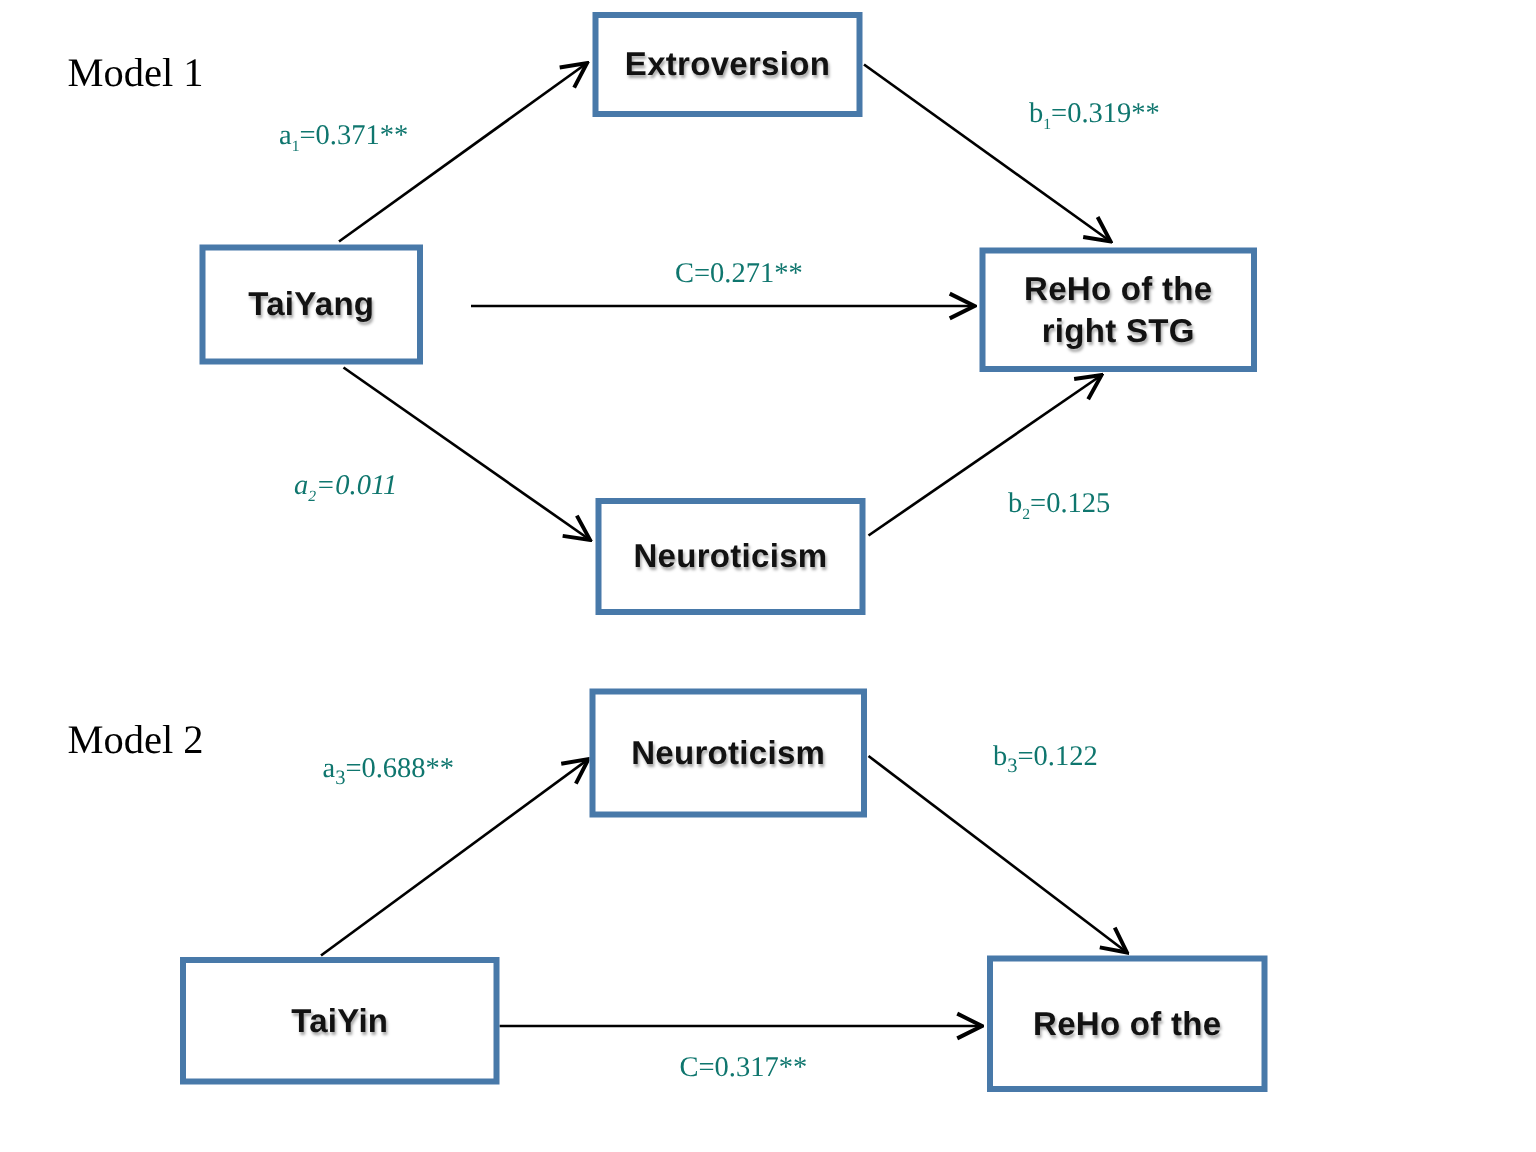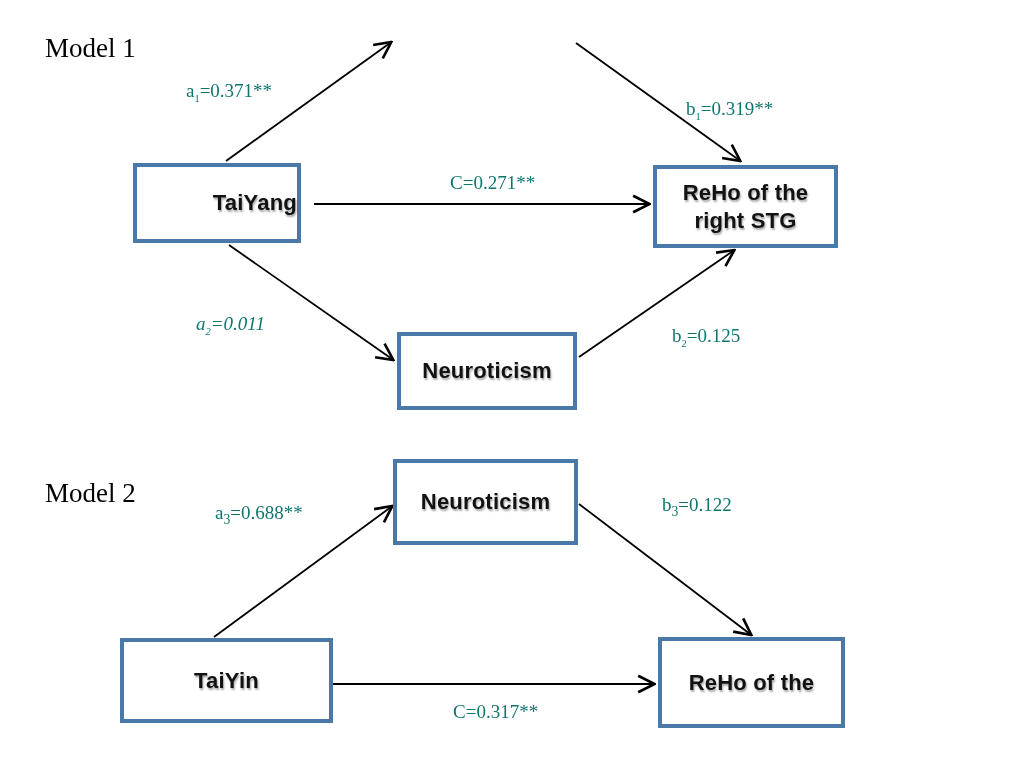--- a/index.html
+++ b/index.html
@@ -64,27 +64,27 @@
     font-size: 0.55em;
     line-height: 0;
   }
   .path-label.m2 sub {
     font-size: 0.72em;
     line-height: 0;
   }
 
   
   #box-extroversion { left: 395px; top: 8px;   width: 180px; height: 70px; }
-  #box-taiyang      { left: 133px; top: 163px; width: 168px; height: 80px; align-items: flex-end; }
+  #box-taiyang      { left: 133px; top: 163px; width: 149px; height: 80px; }
   #box-reho-stg     { left: 653px; top: 165px; width: 185px; height: 83px; }
   #box-neuroticism1 { left: 397px; top: 332px; width: 180px; height: 78px; }
 
   #title-model1 { left: 45px;  top: 33px; }
   #label-a1     { left: 186px; top: 80px; }
-  #label-b1     { left: 686px; top: 98px; }
+  #label-b1     { left: 686px; top: 65px; }
   #label-c1     { left: 450px; top: 172px; }
   #label-a2     { left: 196px; top: 313px; font-style: italic; }
   #label-b2     { left: 672px; top: 325px; }
 
   
   #box-neuroticism2 { left: 393px; top: 459px; width: 185px; height: 86px; }
   #box-taiyin       { left: 120px; top: 638px; width: 213px; height: 85px; }
   #box-reho-mpfc    { left: 658px; top: 637px; width: 187px; height: 91px; }
 
   #title-model2 { left: 45px;  top: 478px; }
@@ -110,20 +110,23 @@
     <line x1="229" y1="245" x2="392" y2="359" stroke="#000" stroke-width="1.8" marker-end="url(#arrowhead)"></line>
     <line x1="579" y1="357" x2="733" y2="251" stroke="#000" stroke-width="1.8" marker-end="url(#arrowhead)"></line>
 
     <line x1="214" y1="637" x2="391" y2="507" stroke="#000" stroke-width="1.8" marker-end="url(#arrowhead)"></line>
     <line x1="579" y1="504" x2="750" y2="634" stroke="#000" stroke-width="1.8" marker-end="url(#arrowhead)"></line>
     <line x1="306" y1="684" x2="653" y2="684" stroke="#000" stroke-width="1.8" marker-end="url(#arrowhead)"></line>
   </svg>
 
   <div class="model-title" id="title-model1">Model 1</div>
 
+  <div class="box" id="box-extroversion">
+    <span class="box-label">Extroversion</span>
+  </div>
 
   <div class="box" id="box-taiyang">
     <span class="box-label">TaiYang</span>
   </div>
 
   <div class="box" id="box-reho-stg">
     <span class="box-label">ReHo of the</span>
     <span class="box-label">right STG</span>
   </div>
 

